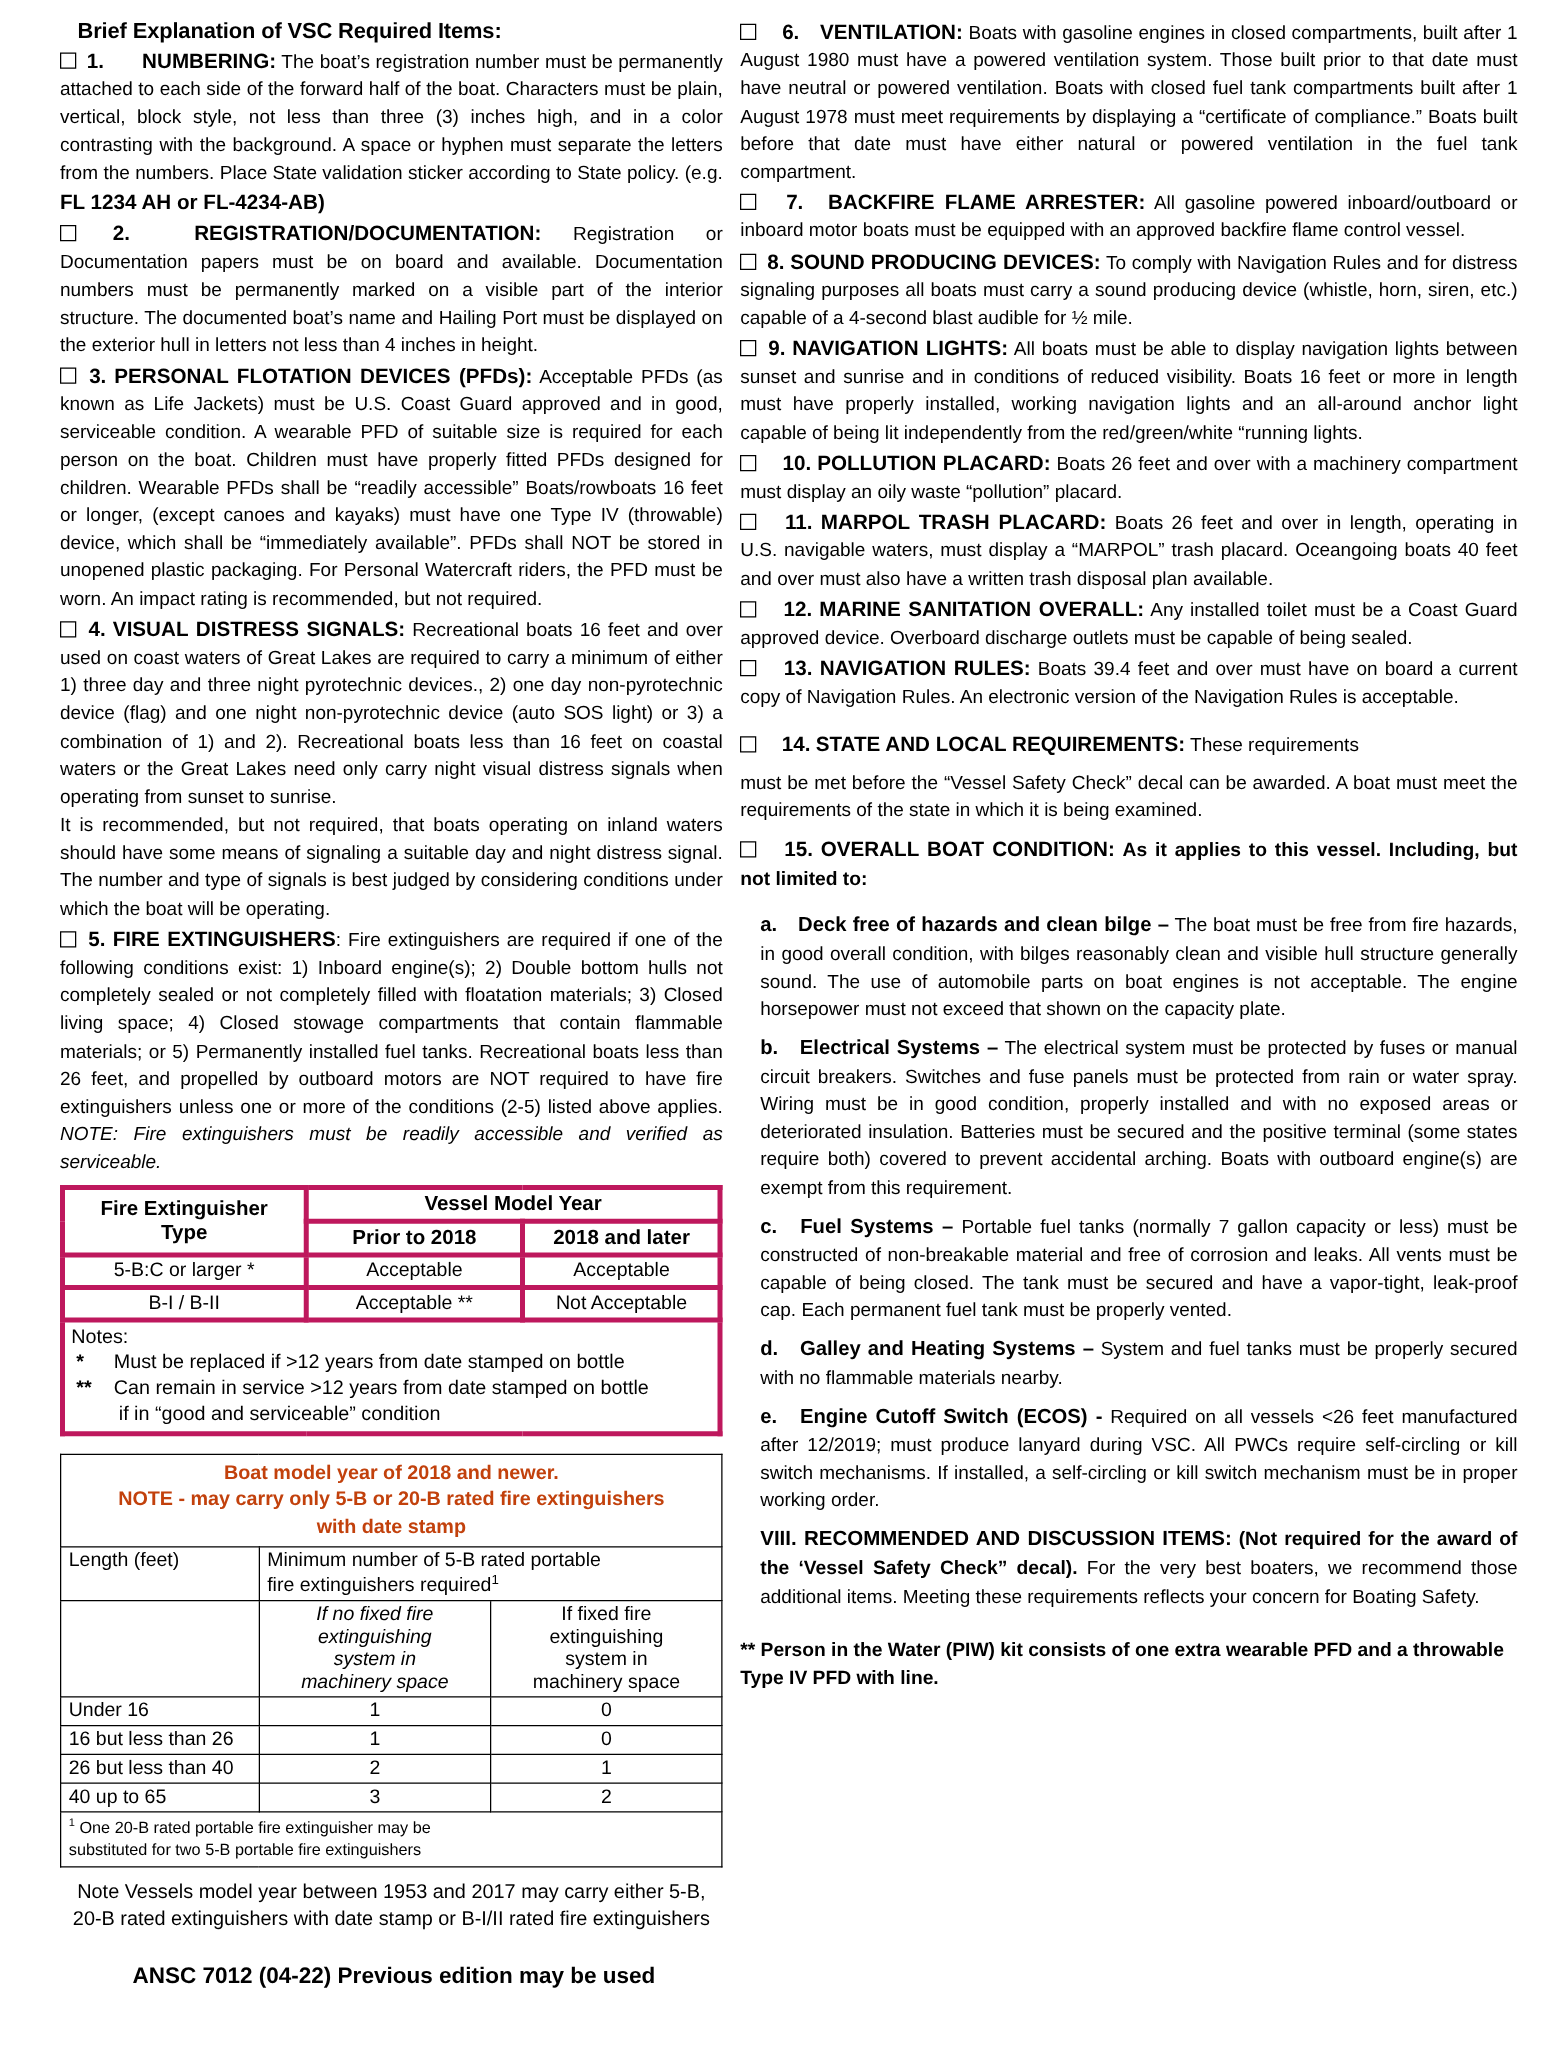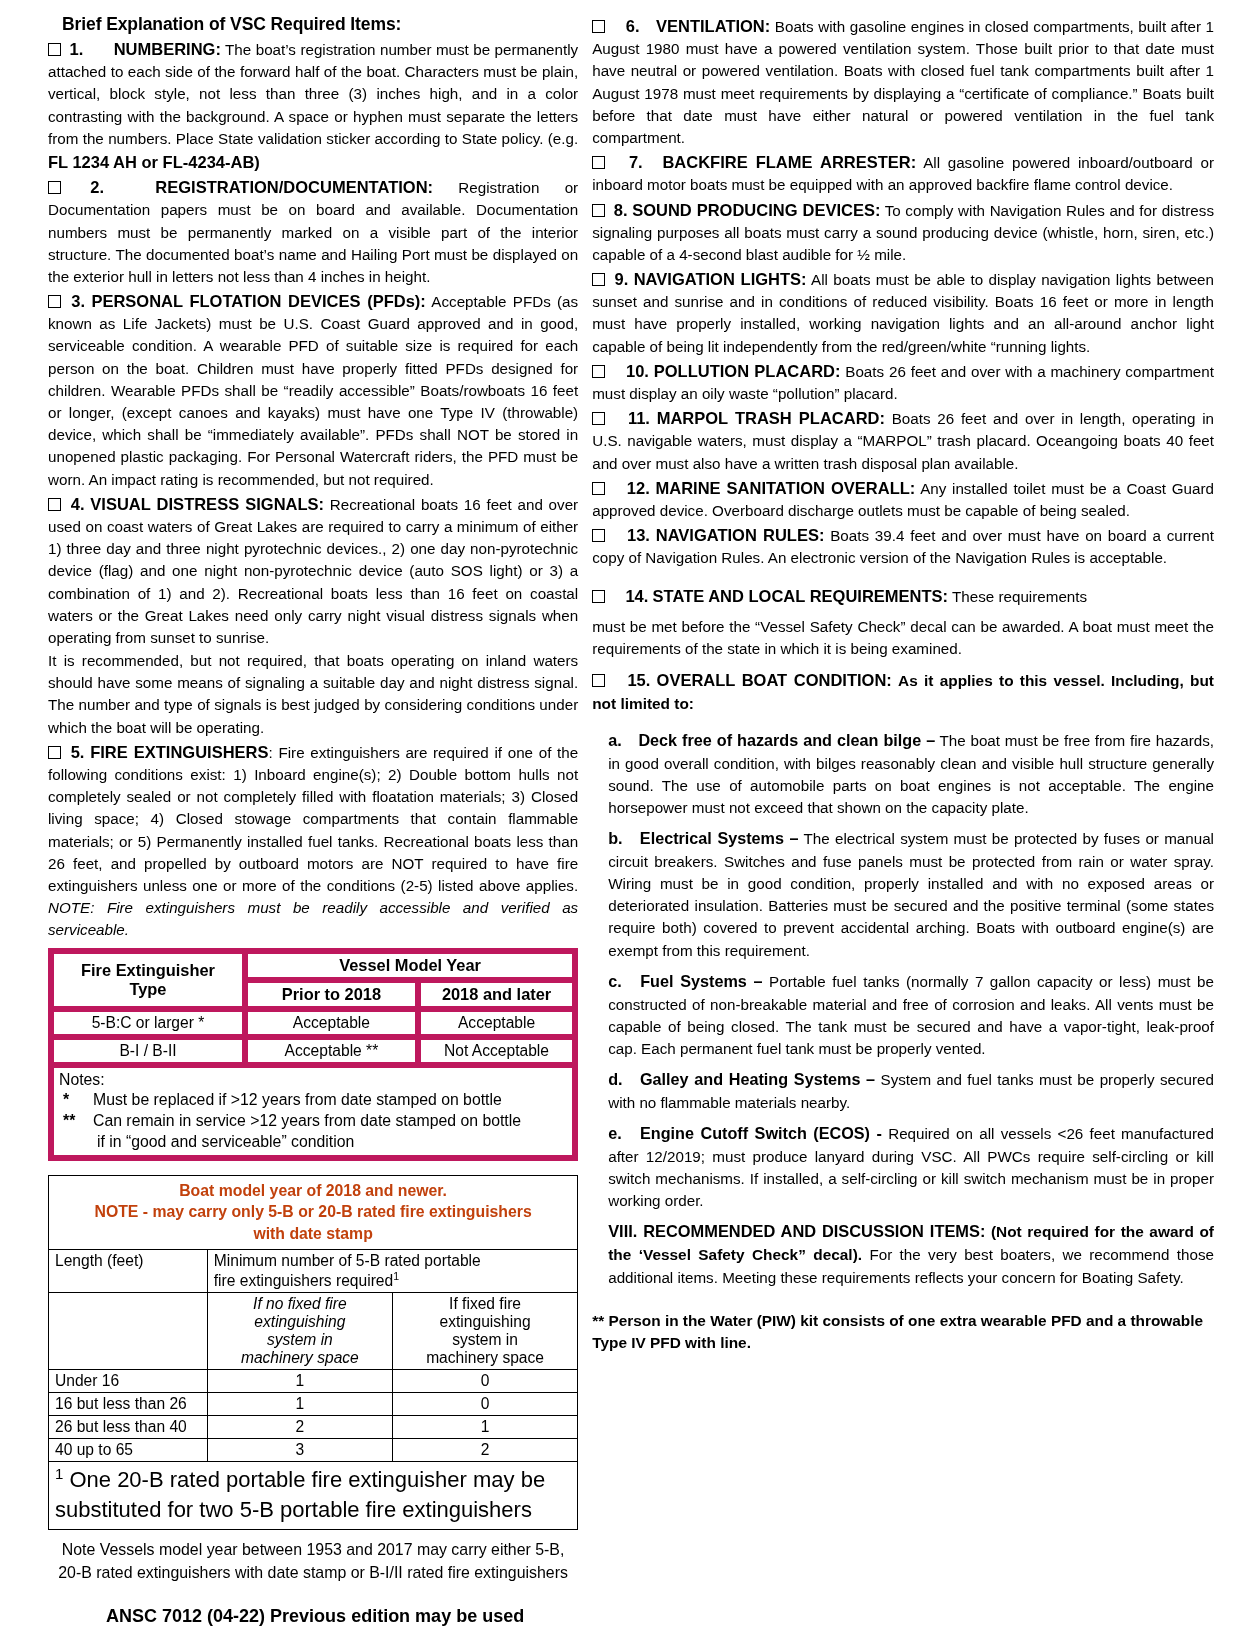--- a/index.html
+++ b/index.html
@@ -87,21 +87,21 @@
   .sup { font-size: 0.68em; vertical-align: super; }
 
   
   table.tbl {
     border-collapse: collapse;
     width: 100%;
     margin-top: 6px;
     font-size: 15.6px;
   }
   table.tbl td, table.tbl th {
-    border: 6px solid #be185d;
+    border: 4px solid #be185d;
     padding: 2px 5px;
     vertical-align: middle;
     font-weight: normal;
     margin-left: 40px;
   }
   table.tbl .hd {
     font-weight: bold;
     text-align: center;
     font-size: 16.4px;
   }
@@ -141,21 +141,21 @@
     color: #c2410c;
     font-weight: bold;
     text-align: center;
     font-size: 15.8px;
     line-height: 1.35;
     padding: 4px 6px 5px 6px !important;
   }
   .cellctr { text-align: center; vertical-align: middle !important; }
   .cellmid { vertical-align: middle !important; }
   .foot-note {
-    font-size: 22px;
+    font-size: 13px;
     line-height: 1.36;
     padding: 2px 6px 4px 6px !important;
   }
 
   .note-below {
     font-size: 15.9px;
     line-height: 1.42;
     margin: 9px 0 0 0;
     text-align: center;
   }
@@ -356,21 +356,21 @@
       <span class="cb"></span>
       <span class="sp-gap2"></span><span class="num">6.</span>
       <span class="sp-gap2"></span><span class="ttl">VENTILATION:</span>
       <span>Boats with gasoline engines in closed compartments, built after 1 August 1980 must have a powered ventilation system. Those built prior to that date must have neutral or powered ventilation. Boats with closed fuel tank compartments built after 1 August 1978 must meet requirements by displaying a “certificate of compliance.” Boats built before that date must have either natural or powered ventilation in the fuel tank compartment.</span>
     </p>
 
     <p class="item">
       <span class="cb"></span>
       <span class="sp-gap2"></span><span class="num">7.</span>
       <span class="sp-gap2"></span><span class="ttl">BACKFIRE FLAME ARRESTER:</span>
-      <span>All gasoline powered inboard/outboard or inboard motor boats must be equipped with an approved backfire flame control device.</span>
+      <span>All gasoline powered inboard/outboard or inboard motor boats must be equipped with an approved backfire flame control vessel.</span>
     </p>
 
     <p class="item">
       <span class="cb"></span>
       <span class="num">8.</span>
       <span class="ttl">SOUND PRODUCING DEVICES:</span>
       <span>To comply with Navigation Rules and for distress signaling purposes all boats must carry a sound producing device (whistle, horn, siren, etc.) capable of a 4-second blast audible for ½ mile.</span>
     </p>
 
     <p class="item">

